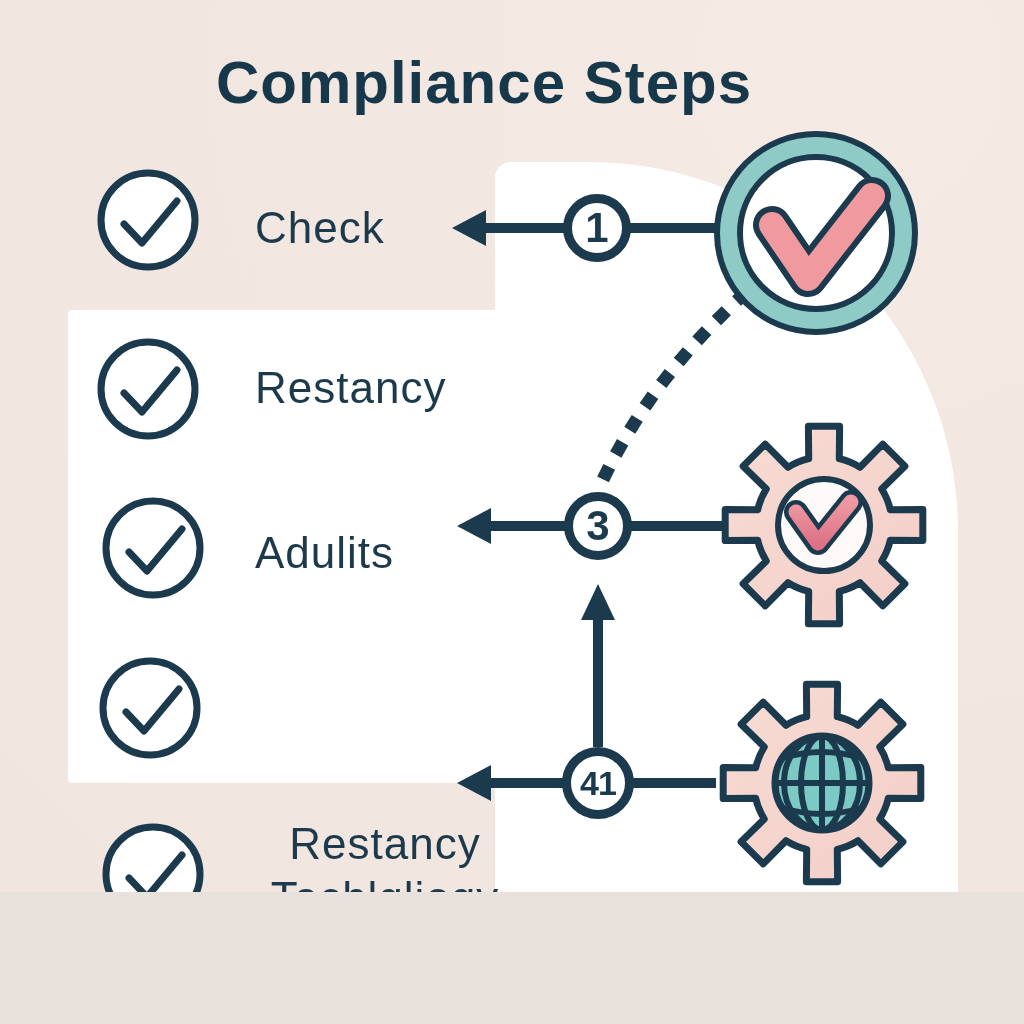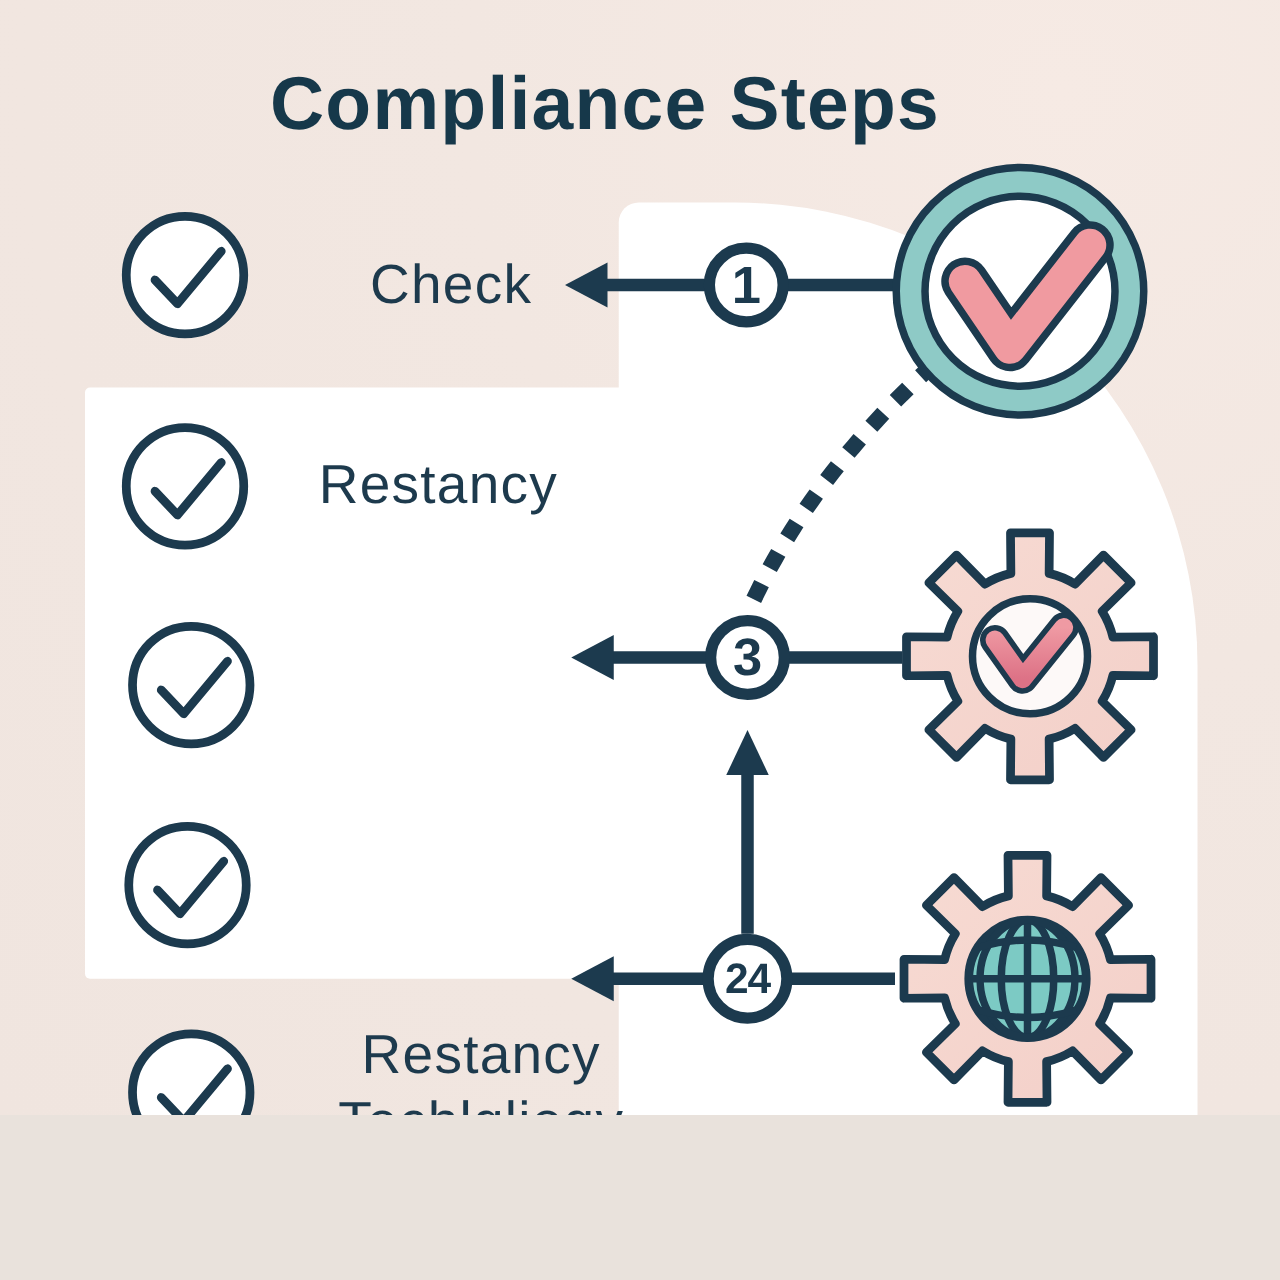--- a/index.html
+++ b/index.html
@@ -112,21 +112,21 @@
     </g>
   </svg>
 
   <div class="badge badge-sm" style="left:563px;top:194px;">
       <span>1</span>
     </div>
   <div class="badge badge-sm" style="left:564px;top:492px;">
       <span>3</span>
     </div>
   <div class="badge badge-lg" style="left:562px;top:747px;">
-      <span>24</span>
+      <span>41</span>
     </div>
 
   <svg class="icon-abs" style="left:93px;top:165px;" width="110" height="110" viewBox="-55 -55 110 110">
     <circle r="47" fill="#ffffff" stroke="#1c3a4e" stroke-width="7"></circle>
     <path d="M -24 4 L -6 23 L 29 -19" fill="none" stroke="#1c3a4e" stroke-width="7" stroke-linecap="round" stroke-linejoin="round"></path>
   </svg>
   <svg class="icon-abs" style="left:93px;top:334px;" width="110" height="110" viewBox="-55 -55 110 110">
     <circle r="47" fill="#ffffff" stroke="#1c3a4e" stroke-width="7"></circle>
     <path d="M -24 4 L -6 23 L 29 -19" fill="none" stroke="#1c3a4e" stroke-width="7" stroke-linecap="round" stroke-linejoin="round"></path>
   </svg>
@@ -136,17 +136,18 @@
   </svg>
   <svg class="icon-abs" style="left:95px;top:653px;" width="110" height="110" viewBox="-55 -55 110 110">
     <circle r="47" fill="#ffffff" stroke="#1c3a4e" stroke-width="7"></circle>
     <path d="M -24 4 L -6 23 L 29 -19" fill="none" stroke="#1c3a4e" stroke-width="7" stroke-linecap="round" stroke-linejoin="round"></path>
   </svg>
   <svg class="icon-abs" style="left:98px;top:819px;" width="110" height="110" viewBox="-55 -55 110 110">
     <circle r="47" fill="#ffffff" stroke="#1c3a4e" stroke-width="7"></circle>
     <path d="M -24 4 L -6 23 L 29 -19" fill="none" stroke="#1c3a4e" stroke-width="7" stroke-linecap="round" stroke-linejoin="round"></path>
   </svg>
 
-  <div class="label" style="top:201px;margin-left:41px;">Check</div>
+  <div class="label" style="top:201px;">Check</div>
   <div class="label" style="top:361px;">Restancy</div>
+  <div class="label" style="top:526px;">Adulits</div>
   <div class="label" style="top:817px;width:260px;text-align:center;">Restancy Techlgliegv</div>
 
 </div>
 
 </body></html>

